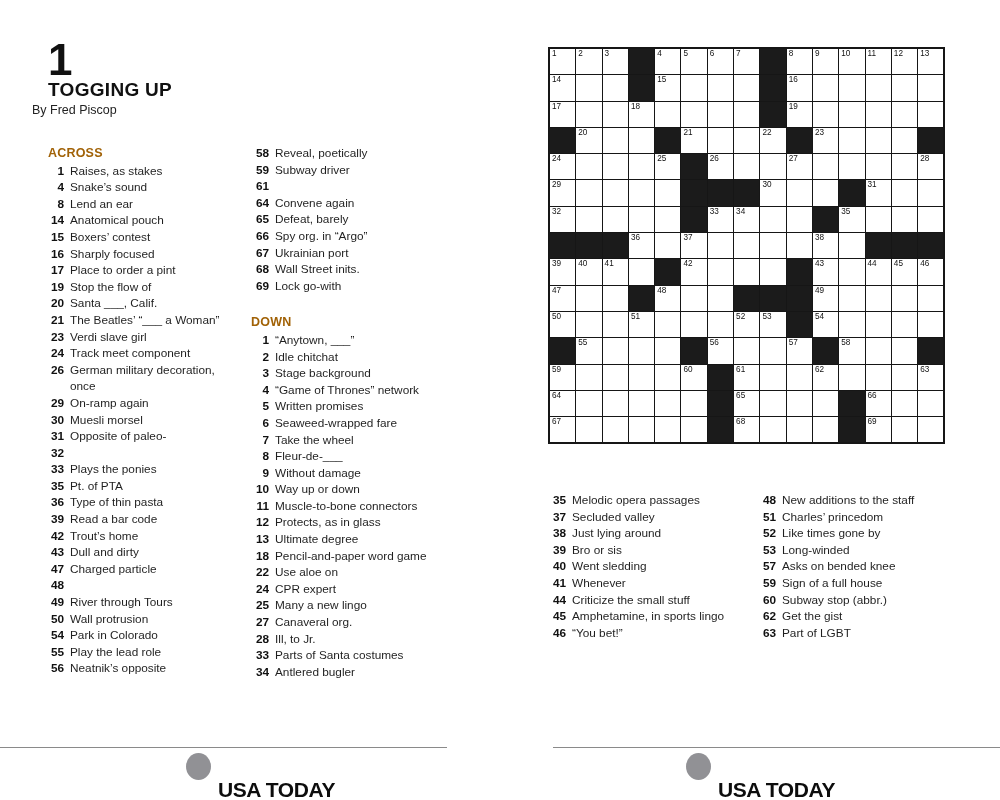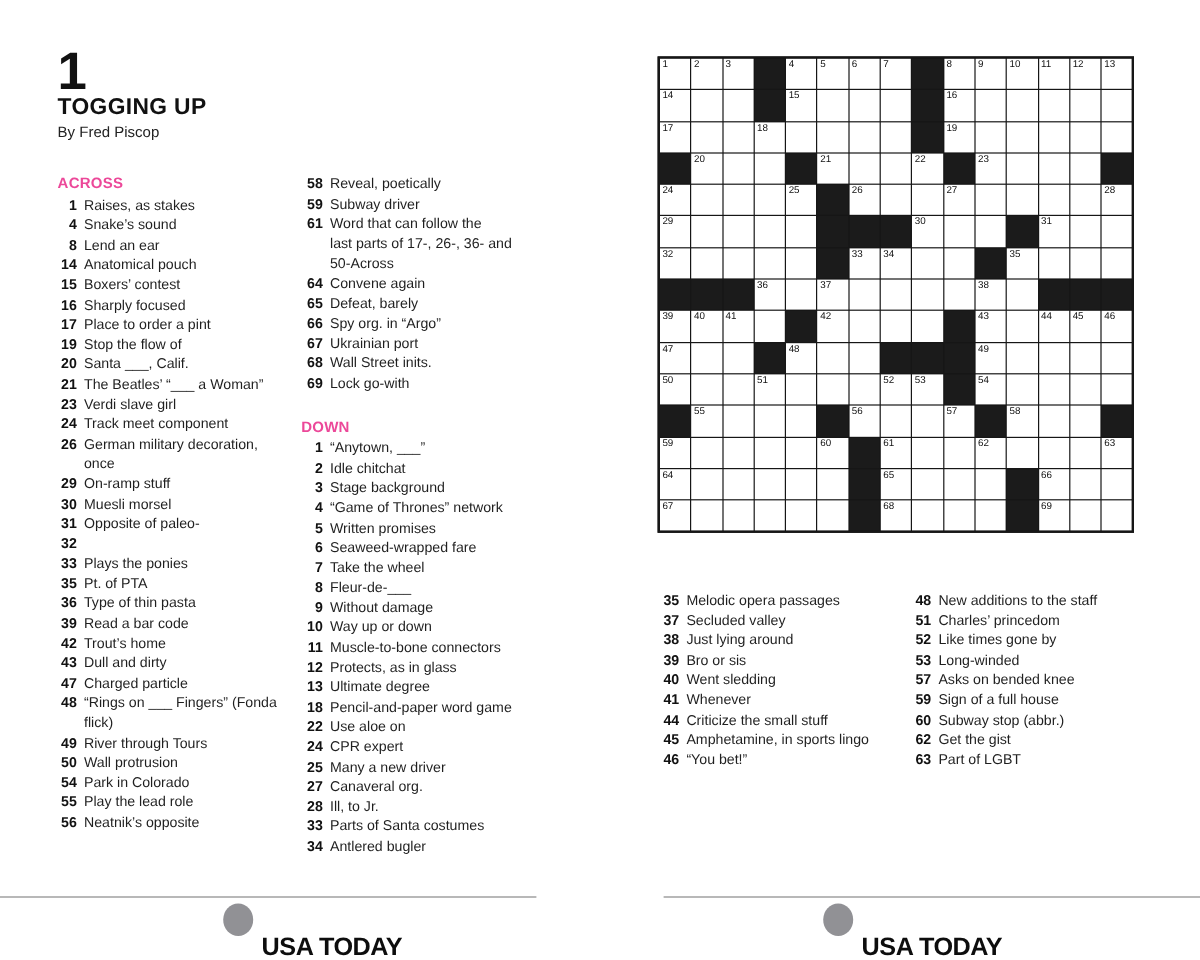--- a/index.html
+++ b/index.html
@@ -1,22 +1,22 @@
 <!DOCTYPE html>
 <html><head>
 <meta charset="utf-8">
 <style>
   html,body{margin:0;padding:0;background:#fff;}
   .screen{position:relative;width:1000px;height:800px;background:#fff;overflow:hidden;
           font-family:"Liberation Sans", sans-serif;color:#1f1f1f;}
   .p-num{position:absolute;left:48px;top:38px;font-size:44px;font-weight:800;color:#111;line-height:1;}
   .p-title{position:absolute;left:48px;top:79px;font-size:19px;font-weight:800;color:#111;letter-spacing:.3px;}
-  .p-byline{position:absolute;left:48px;top:103px;font-size:12.5px;color:#222;}
+  .p-byline{position:absolute;left:32px;top:103px;font-size:12.5px;color:#222;}
   .clue-col{position:absolute;font-size:11.8px;line-height:16.6px;}
-  .sec-head{font-weight:800;font-size:12.5px;color:#ec4899;letter-spacing:.2px;margin:0 0 1px 0;}
+  .sec-head{font-weight:800;font-size:12.5px;color:#a16207;letter-spacing:.2px;margin:0 0 1px 0;}
   .down-head{margin-top:20px;}
   .clue{display:flex;}
   .clue .num{flex:0 0 18px;text-align:right;font-weight:700;color:#111;padding-right:6px;}
   .clue .txt{flex:1;white-space:pre-line;}
   #colA{left:48px;top:145px;width:202px;}
   #colA .num{flex-basis:16px;}
   #colB{left:251px;top:145px;width:206px;}
   #colC{left:548px;top:492px;width:206px;}
   #colD{left:758px;top:492px;width:206px;}
   .grid{position:absolute;left:548px;top:47px;display:grid;
@@ -94,21 +94,21 @@
           <span class="num">24</span>
           <span class="txt">Track meet component</span>
         </div>
         <div class="clue">
           <span class="num">26</span>
           <span class="txt">German military decoration,
 once</span>
         </div>
         <div class="clue">
           <span class="num">29</span>
-          <span class="txt">On-ramp stuff</span>
+          <span class="txt">On-ramp again</span>
         </div>
         <div class="clue">
           <span class="num">30</span>
           <span class="txt">Muesli morsel</span>
         </div>
         <div class="clue">
           <span class="num">31</span>
           <span class="txt">Opposite of paleo-</span>
         </div>
         <div class="clue">
@@ -137,22 +137,20 @@
         <div class="clue">
           <span class="num">43</span>
           <span class="txt">Dull and dirty</span>
         </div>
         <div class="clue">
           <span class="num">47</span>
           <span class="txt">Charged particle</span>
         </div>
         <div class="clue">
           <span class="num">48</span>
-          <span class="txt">“Rings on ___ Fingers” (Fonda
-flick)</span>
         </div>
         <div class="clue">
           <span class="num">49</span>
           <span class="txt">River through Tours</span>
         </div>
         <div class="clue">
           <span class="num">50</span>
           <span class="txt">Wall protrusion</span>
         </div>
         <div class="clue">
@@ -175,23 +173,20 @@
         <div class="clue">
           <span class="num">58</span>
           <span class="txt">Reveal, poetically</span>
         </div>
         <div class="clue">
           <span class="num">59</span>
           <span class="txt">Subway driver</span>
         </div>
         <div class="clue">
           <span class="num">61</span>
-          <span class="txt">Word that can follow the
-last parts of 17-, 26-, 36- and
-50-Across</span>
         </div>
         <div class="clue">
           <span class="num">64</span>
           <span class="txt">Convene again</span>
         </div>
         <div class="clue">
           <span class="num">65</span>
           <span class="txt">Defeat, barely</span>
         </div>
         <div class="clue">
@@ -272,21 +267,21 @@
         <div class="clue">
           <span class="num">22</span>
           <span class="txt">Use aloe on</span>
         </div>
         <div class="clue">
           <span class="num">24</span>
           <span class="txt">CPR expert</span>
         </div>
         <div class="clue">
           <span class="num">25</span>
-          <span class="txt">Many a new driver</span>
+          <span class="txt">Many a new lingo</span>
         </div>
         <div class="clue">
           <span class="num">27</span>
           <span class="txt">Canaveral org.</span>
         </div>
         <div class="clue">
           <span class="num">28</span>
           <span class="txt">Ill, to Jr.</span>
         </div>
         <div class="clue">

